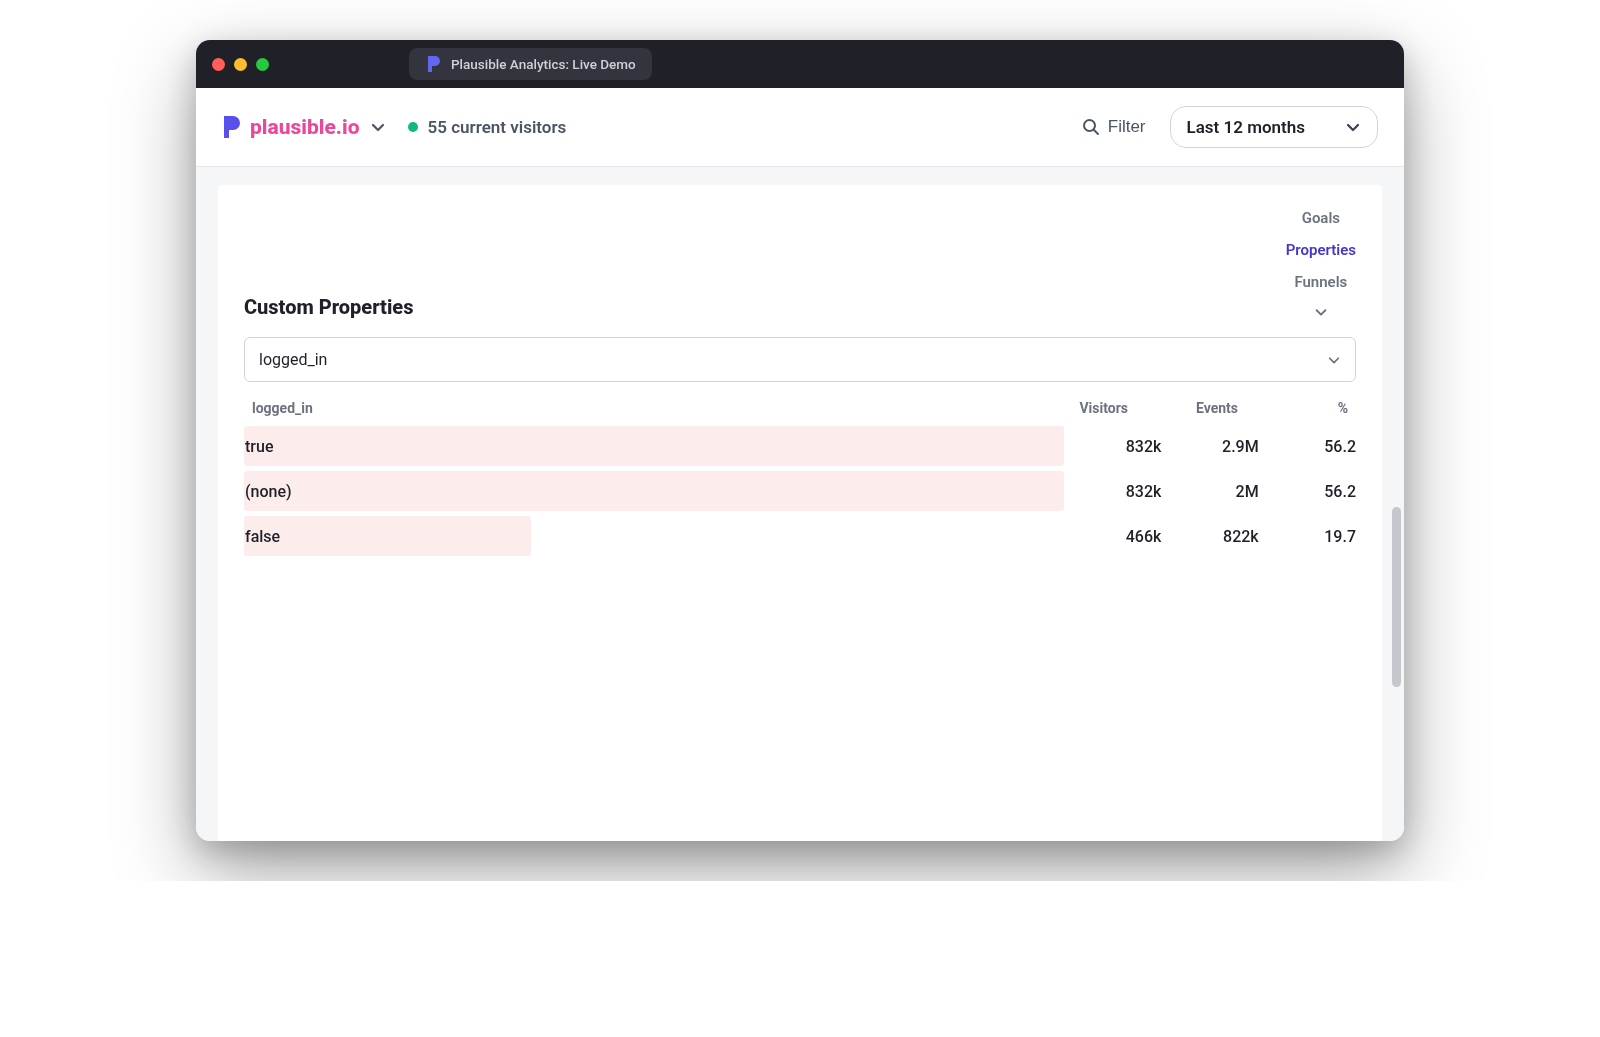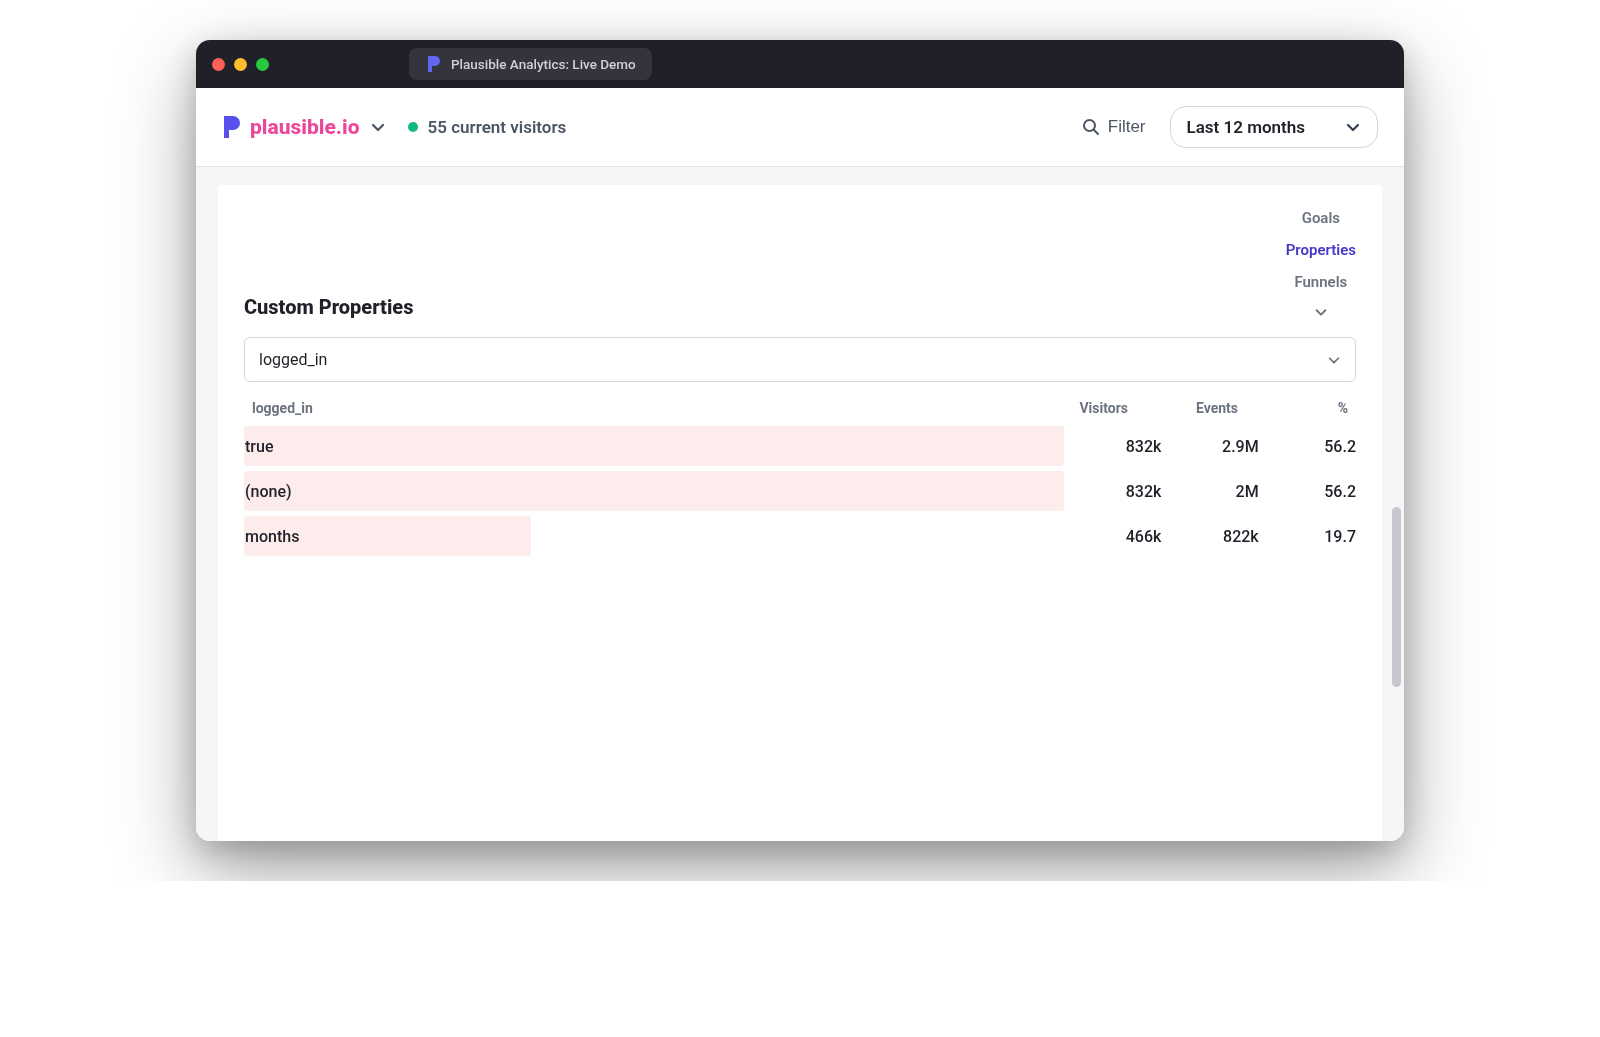--- a/index.html
+++ b/index.html
@@ -286,21 +286,21 @@
               <div class="bar-bg" style="width: 100%;"></div>
               <div class="row-label">(none)</div>
             </div>
             <div class="row-num">832k</div>
             <div class="row-num">2M</div>
             <div class="row-num">56.2</div>
           </div>
           <div class="row">
             <div class="label-area">
               <div class="bar-bg" style="width: 35%;"></div>
-              <div class="row-label">months</div>
+              <div class="row-label">false</div>
             </div>
             <div class="row-num">466k</div>
             <div class="row-num">822k</div>
             <div class="row-num">19.7</div>
           </div>
         </div>
 
     </div>
     <div class="scrollbar"></div>
   </div>

